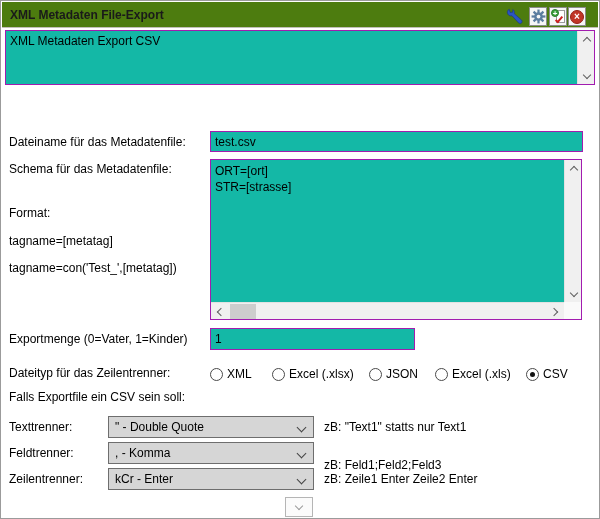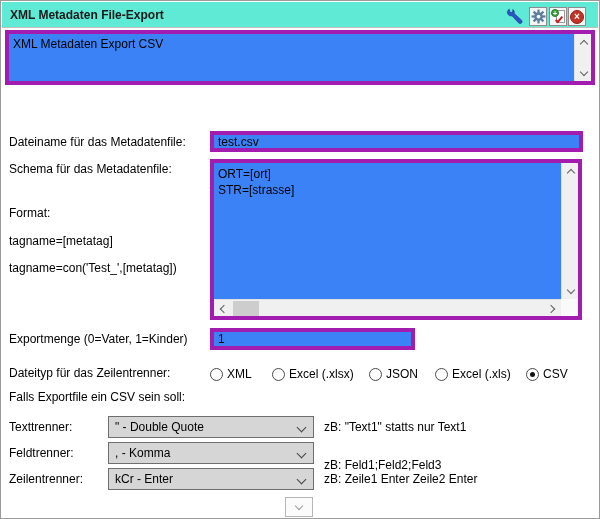--- a/index.html
+++ b/index.html
@@ -1,31 +1,31 @@
 <!DOCTYPE html>
 <html><head>
 <meta charset="utf-8">
 <style>
   html,body{margin:0;padding:0;background:#ffffff;}
   *{box-sizing:border-box;font-family:"Liberation Sans", sans-serif;}
   .window{position:relative;width:600px;height:519px;background:#ffffff;border:1px solid #9b9b9b;overflow:hidden;font-size:12px;color:#000;}
-  .titlebar{position:absolute;left:1px;top:1px;width:596px;height:26px;background:#5eead4;border-bottom:1px solid #c2bfb8;}
+  .titlebar{position:absolute;left:1px;top:1px;width:596px;height:26px;background:#4d7c0f;border-bottom:1px solid #c2bfb8;}
   .title-text{position:absolute;left:8px;top:0;line-height:26px;font-weight:bold;color:#1a1a1a;}
   .tb-icon{position:absolute;top:5px;width:18px;height:19px;}
   .icon-box{border:1px solid #8c8c8c;background:#f6f6f6;display:flex;align-items:center;justify-content:center;}
   .wrench{left:504px;top:6px;border:none;background:none;}
   .gearbox{left:527px;}
   .docbox{left:547px;}
   .closebox{left:566px;}
   .close-circle{width:14px;height:14px;border-radius:50%;background:#c13527;border:1px solid #962015;color:#fff;font-size:10px;font-weight:bold;line-height:12px;text-align:center;}
   .doc-page{position:absolute;left:6px;top:2px;width:9px;height:13px;background:#fff;border:1px solid #9a9a9a;}
   .doc-plus{position:absolute;left:1px;top:1px;width:8px;height:8px;border-radius:50%;background:#3aa23a;border:1px solid #2c7d2c;color:#fff;font-size:8px;font-weight:bold;line-height:7px;text-align:center;}
   .doc-check{position:absolute;left:7px;top:7px;width:4px;height:8px;border-right:2px solid #cc2020;border-bottom:2px solid #cc2020;transform:rotate(40deg);}
   
-  .peach{background:#3b82f6;border:4px solid #a21caf;}
+  .peach{background:#14b8a6;border:1px solid #a21caf;}
   .info-box{position:absolute;left:4px;top:29px;width:590px;height:55px;}
   .info-text{position:absolute;left:4px;top:3px;right:22px;}
   .vscroll{position:absolute;right:0;top:0;bottom:0;width:17px;background:#f0f0f0;border-left:1px solid #e2e2e2;}
   .vscroll .sb-btn{position:absolute;left:0;width:17px;height:17px;display:flex;align-items:center;justify-content:center;}
   .vscroll .sb-top{top:0;}
   .vscroll .sb-bottom{bottom:0;}
   .hscroll{position:absolute;left:0;right:17px;bottom:0;height:17px;background:#f0f0f0;border-top:1px solid #e2e2e2;}
   .hscroll .sb-btn{position:absolute;top:0;width:17px;height:17px;display:flex;align-items:center;justify-content:center;}
   .hscroll .sb-left{left:0;}
   .hscroll .sb-right{right:0;}

